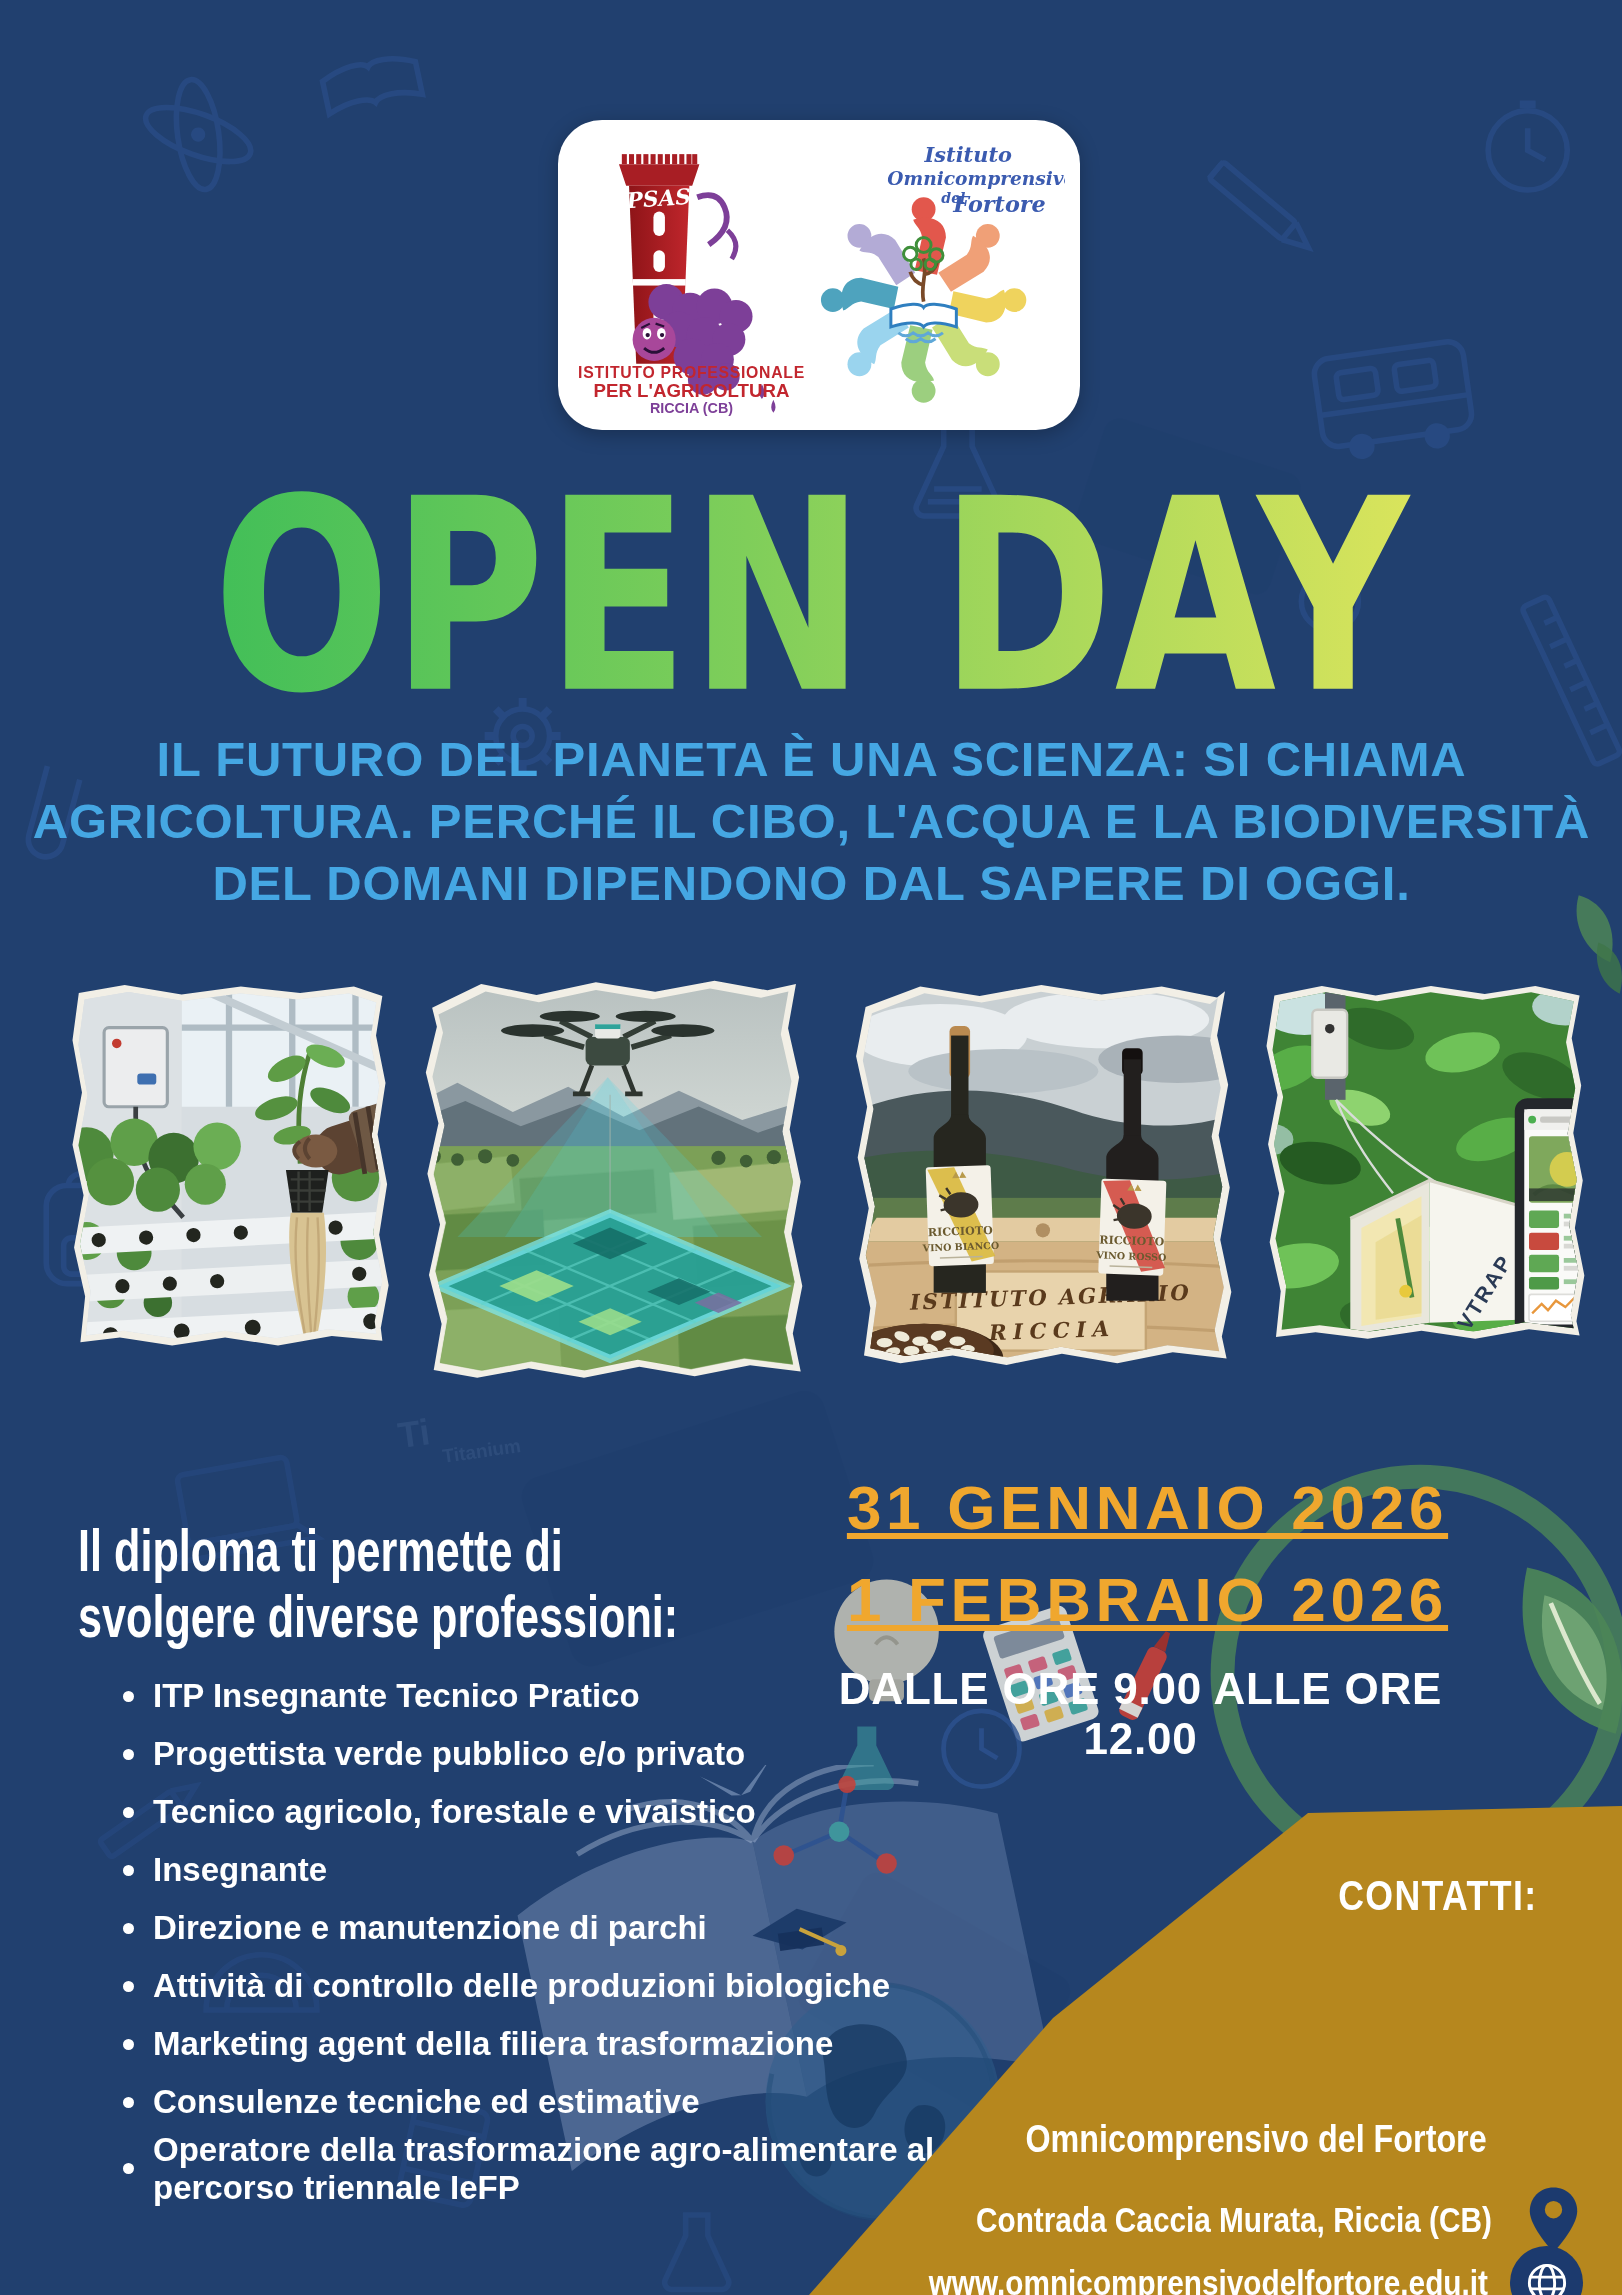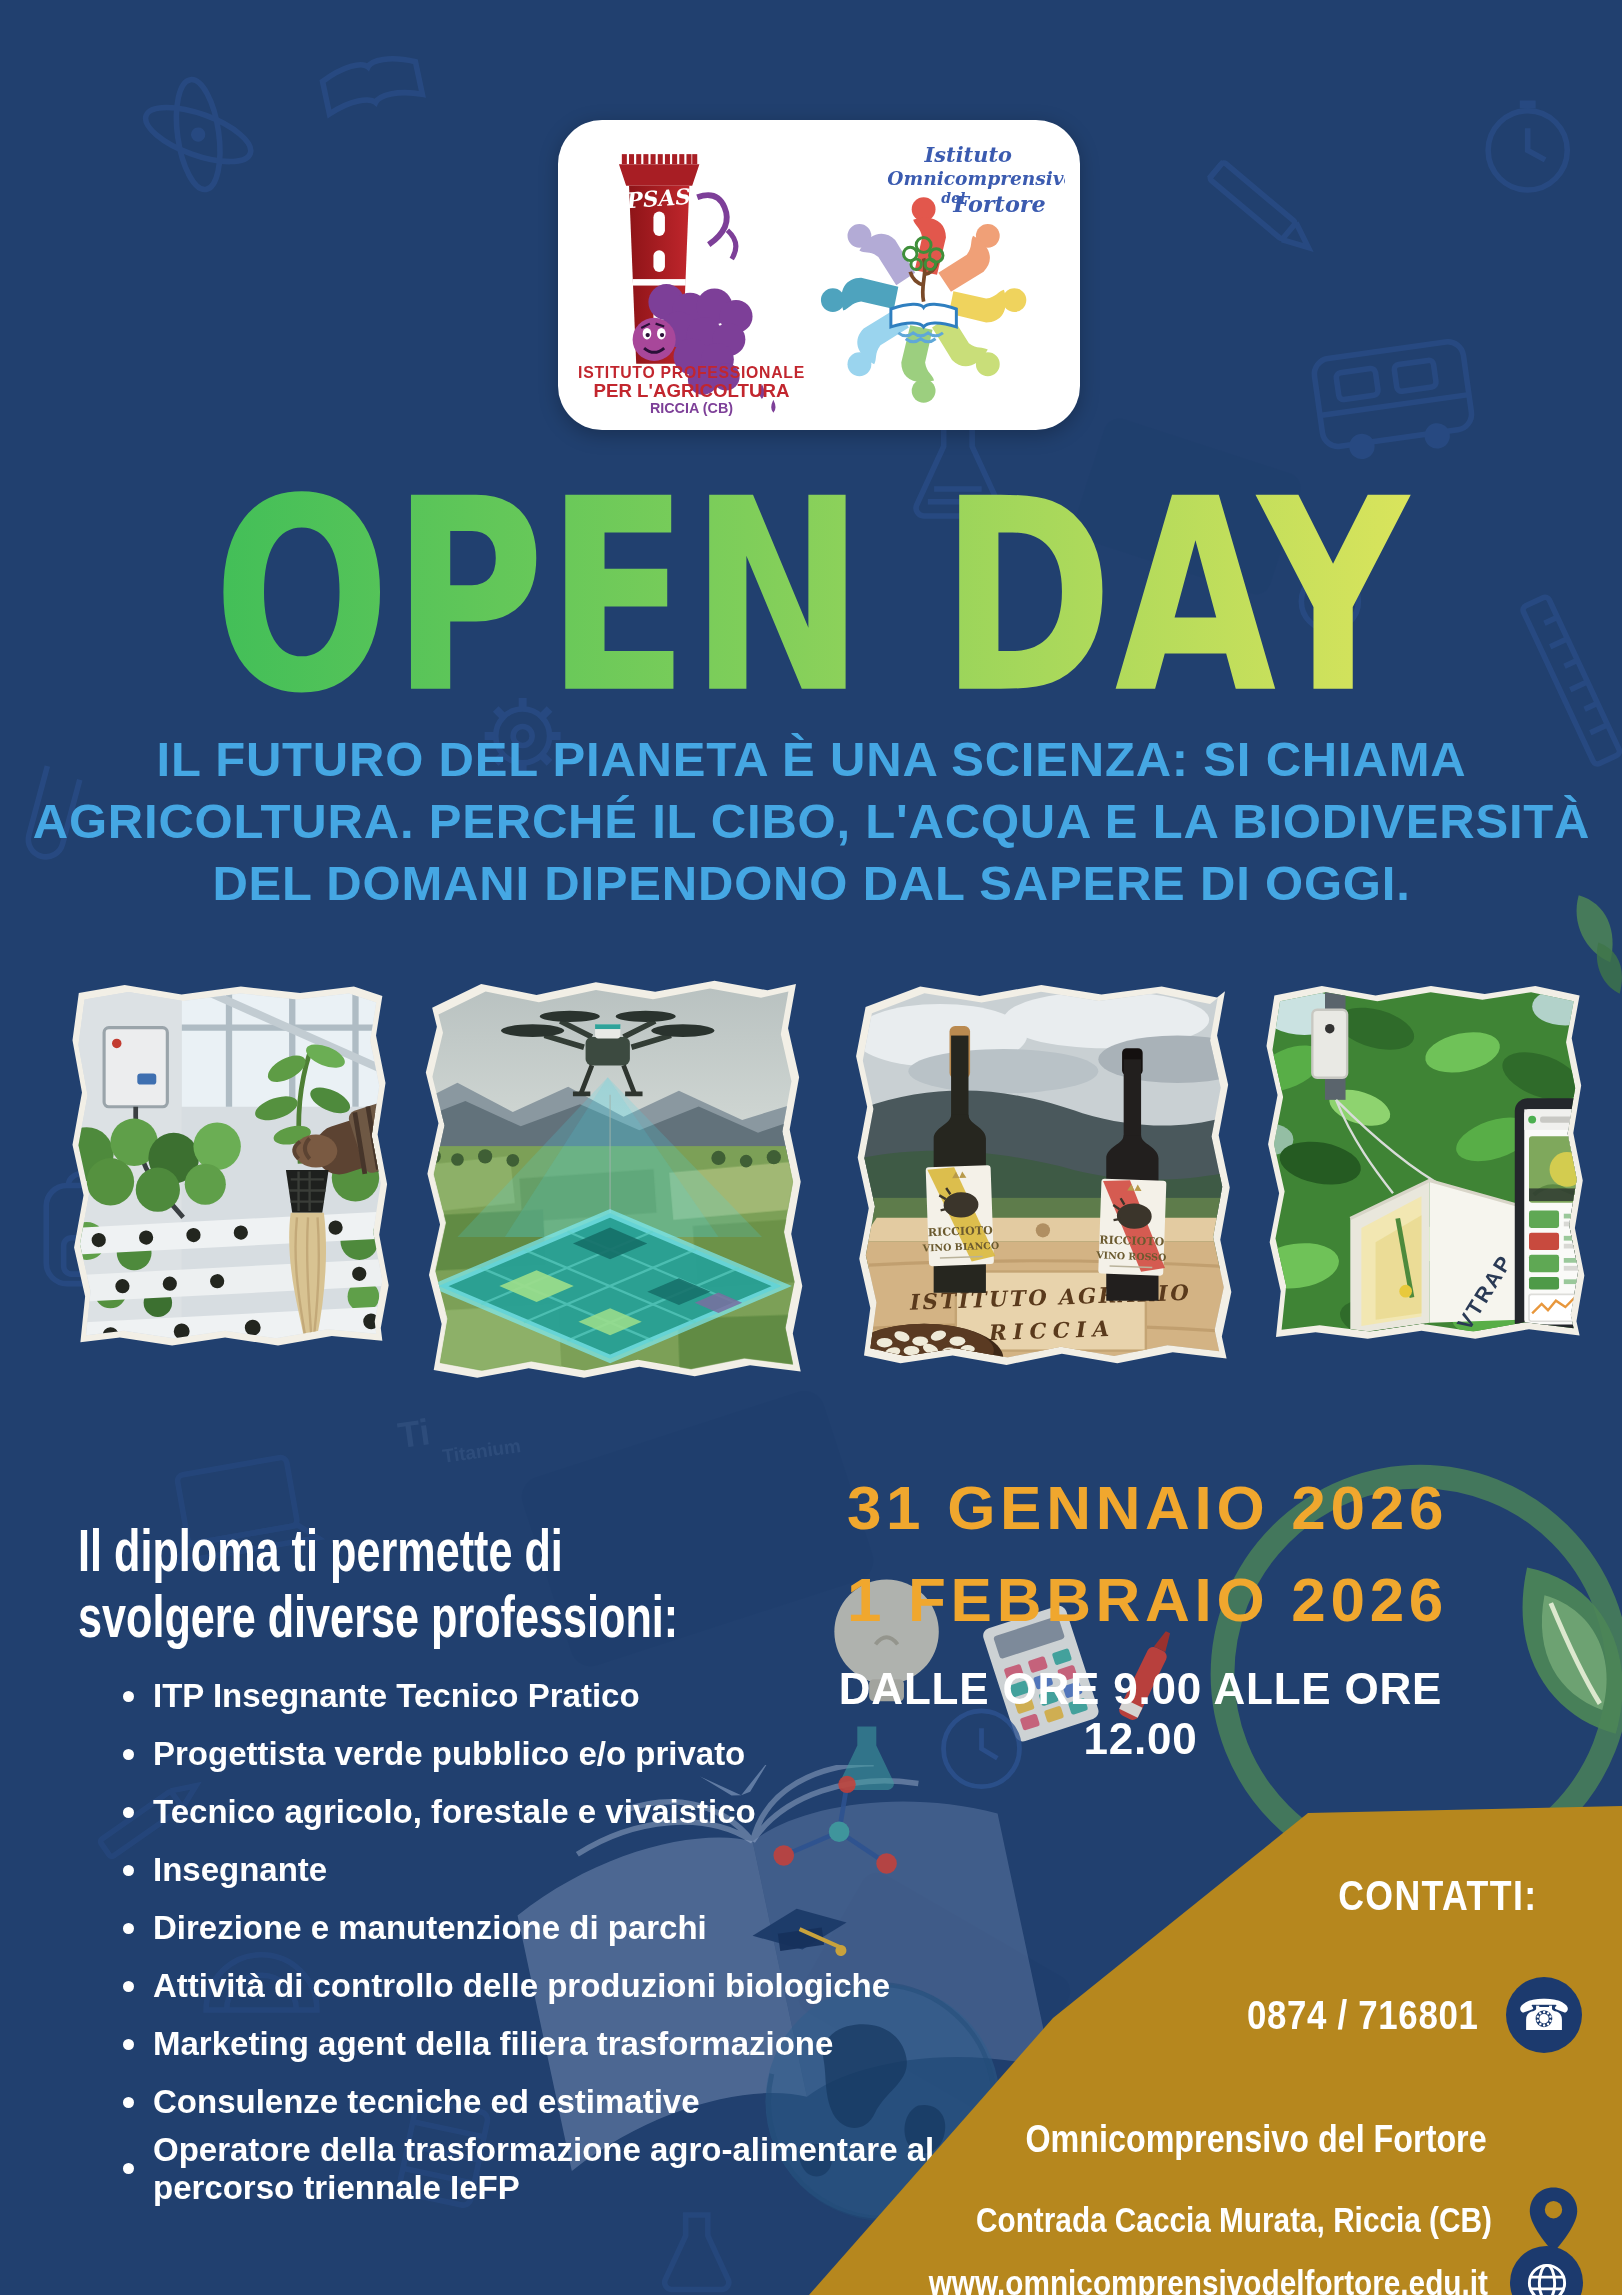--- a/index.html
+++ b/index.html
@@ -27,21 +27,21 @@
 
   
   .ph{position:absolute;}
   .ph1{left:63px;top:980px;width:332px;height:372px;}
   .ph2{left:410px;top:976px;width:401px;height:409px;}
   .ph3{left:845px;top:980px;width:399px;height:389px;}
   .ph4{left:1257px;top:981px;width:340px;height:365px;}
 
   
   .dateline{position:absolute;left:807px;width:681px;text-align:center;
-    color:#F0A72E;font-weight:700;font-size:62px;letter-spacing:4.7px;line-height:1.1;}
+    color:#F0A72E;font-weight:700;font-size:62px;letter-spacing:4.7px;line-height:1.1;text-decoration:underline;}
   .d1{top:1474px;} .d2{top:1566px;}
   .hours{position:absolute;left:792px;width:697px;top:1664px;text-align:center;
     color:#ffffff;font-weight:700;font-size:44px;letter-spacing:0.8px;}
 
   
   .prof-head{position:absolute;left:78px;top:1518px;margin:0;color:#fff;
     font-weight:700;font-size:60px;line-height:66px;letter-spacing:0;
     transform:scaleX(0.72);transform-origin:0 0;white-space:nowrap;}
   .prof-list{position:absolute;left:119px;top:1667px;width:1005px;margin:0;padding:0;
     list-style:none;}
@@ -722,26 +722,20 @@
       </li>
     <li>
         <span>Operatore della trasformazione agro-alimentare al termine del percorso triennale IeFP</span>
       </li>
   </ul>
 
   <div class="gold-panel" style="z-index:6;">
     <div class="contact-heading">
       <span class="cond">CONTATTI:</span>
     </div>
-    <div class="crow row-phone">
-      <span class="txt"><span class="cond">0874 / 716801</span></span>
-      <span class="icon-circle">
-          <span class="phone-glyph">☎</span>
-        </span>
-    </div>
     <div class="crow row-name">
       <span class="txt"><span class="cond">Omnicomprensivo del Fortore</span></span>
     </div>
     <div class="crow row-address">
       <span class="txt"><span class="cond">Contrada Caccia Murata, Riccia (CB)</span></span>
       <svg width="51" height="68" viewBox="0 0 64 86">
         <path d="M32 2 C49 2 62 15 62 32 C62 52 32 84 32 84 C32 84 2 52 2 32 C2 15 15 2 32 2 Z" fill="#1C3A6E"></path>
         <circle cx="32" cy="30" r="11" fill="#B6871E"></circle>
       </svg>
     </div>

